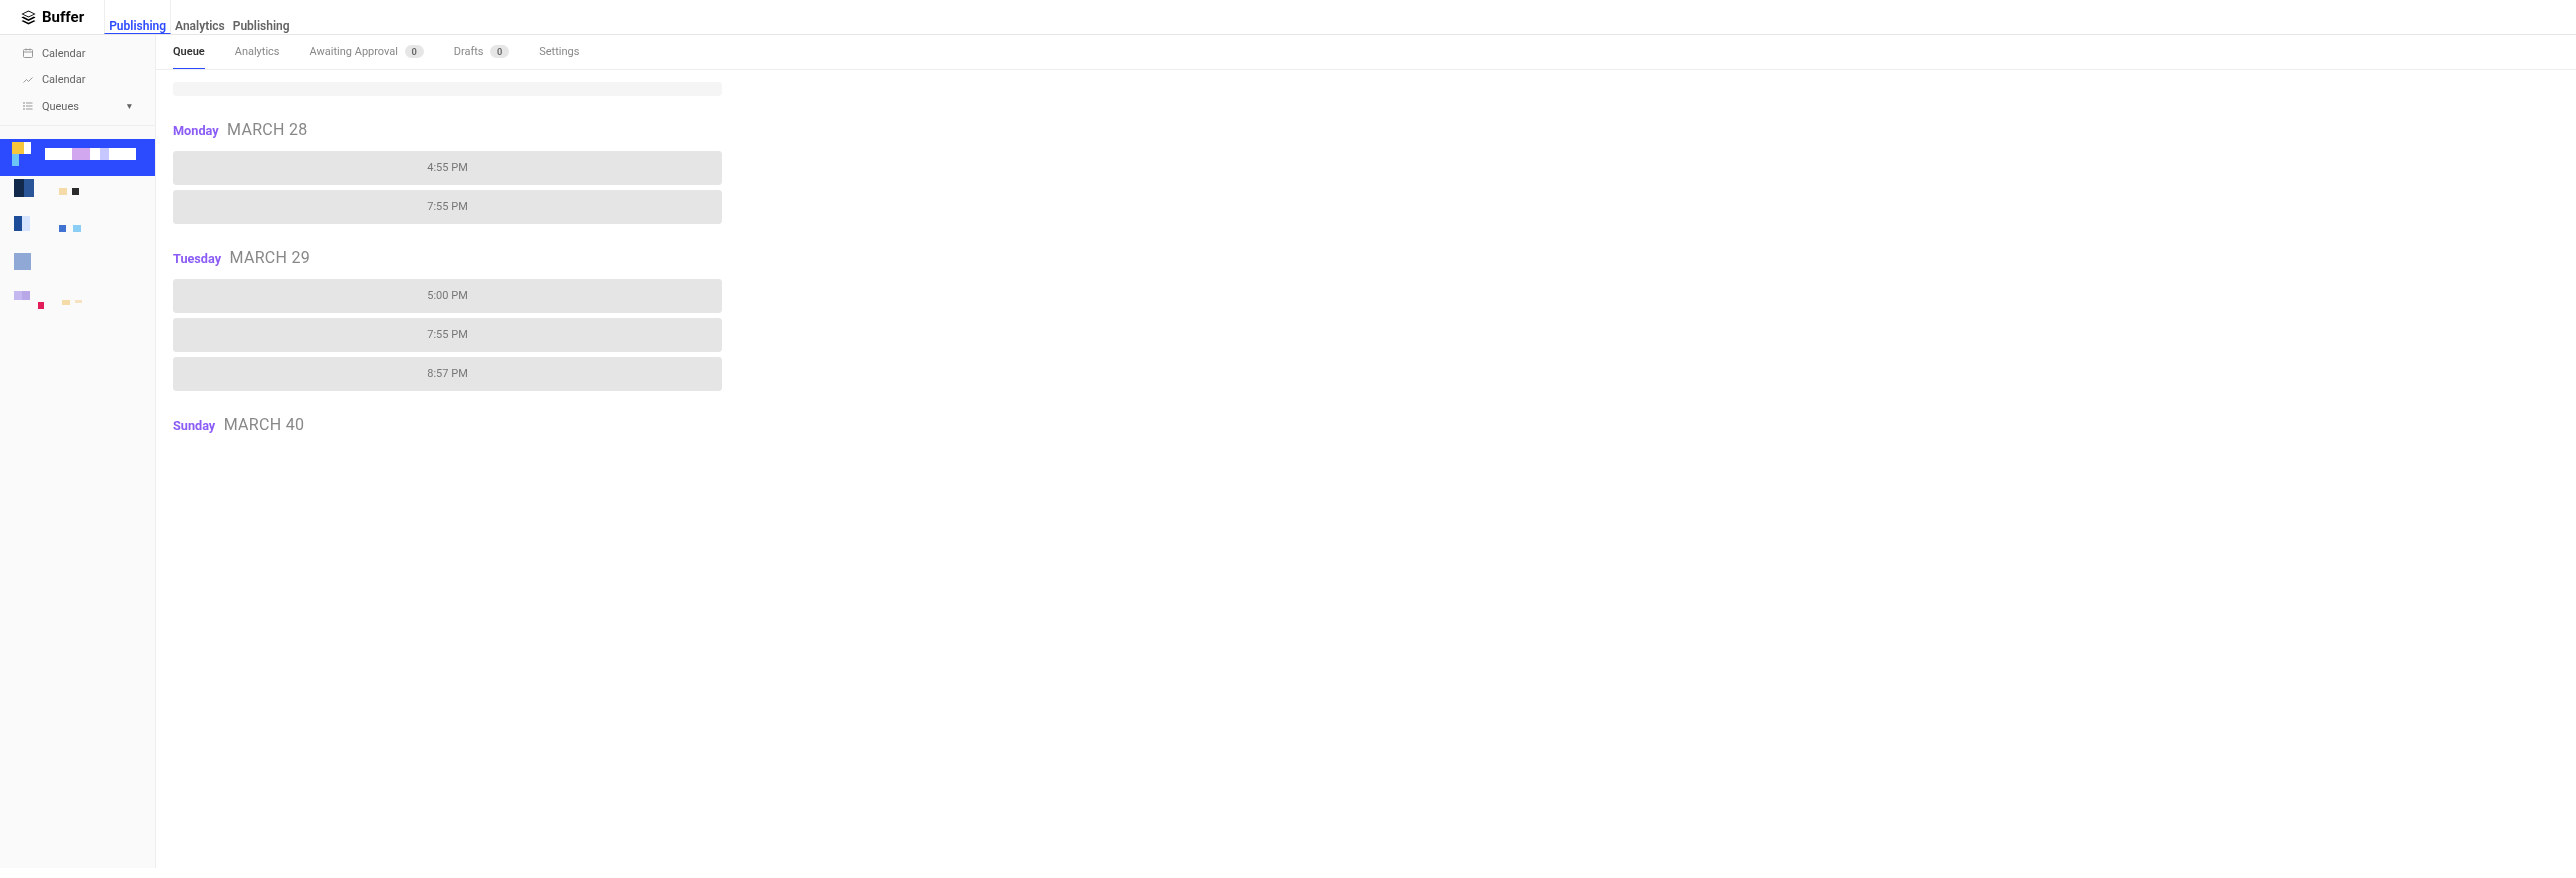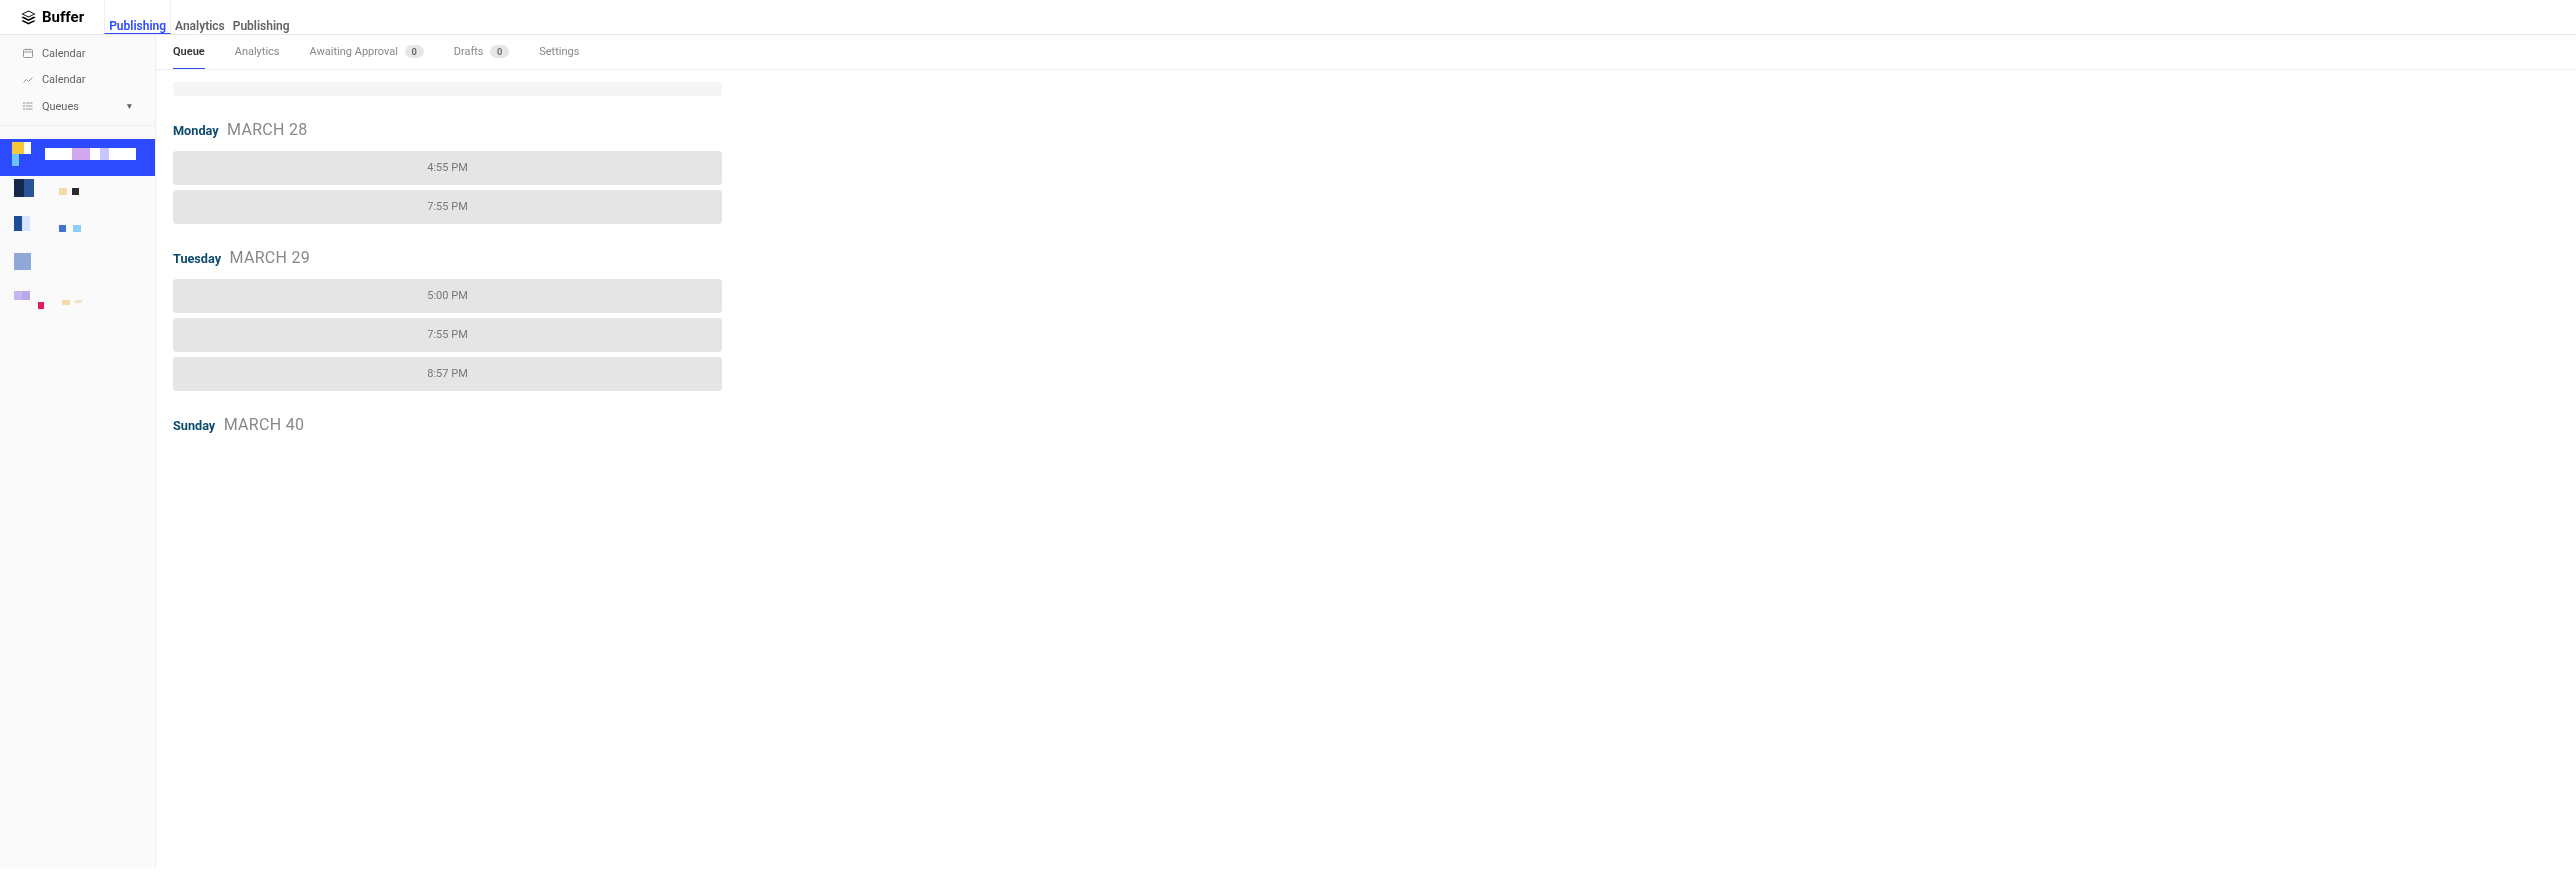--- a/index.html
+++ b/index.html
@@ -198,21 +198,21 @@
     }
     .day-header {
       display: flex;
       align-items: baseline;
       gap: 8.4px;
       margin-bottom: 12px;
     }
     .day-name {
       font-weight: 700;
       font-size: 12.7px;
-      color: #0c4a6e;
+      color: #8b5cf6;
     }
     .day-date {
       font-size: 16px;
       color: #888;
       letter-spacing: 0.3px;
     }
     .slot {
       background: #e5e5e5;
       border-radius: 3.4px;
       height: 34px;

